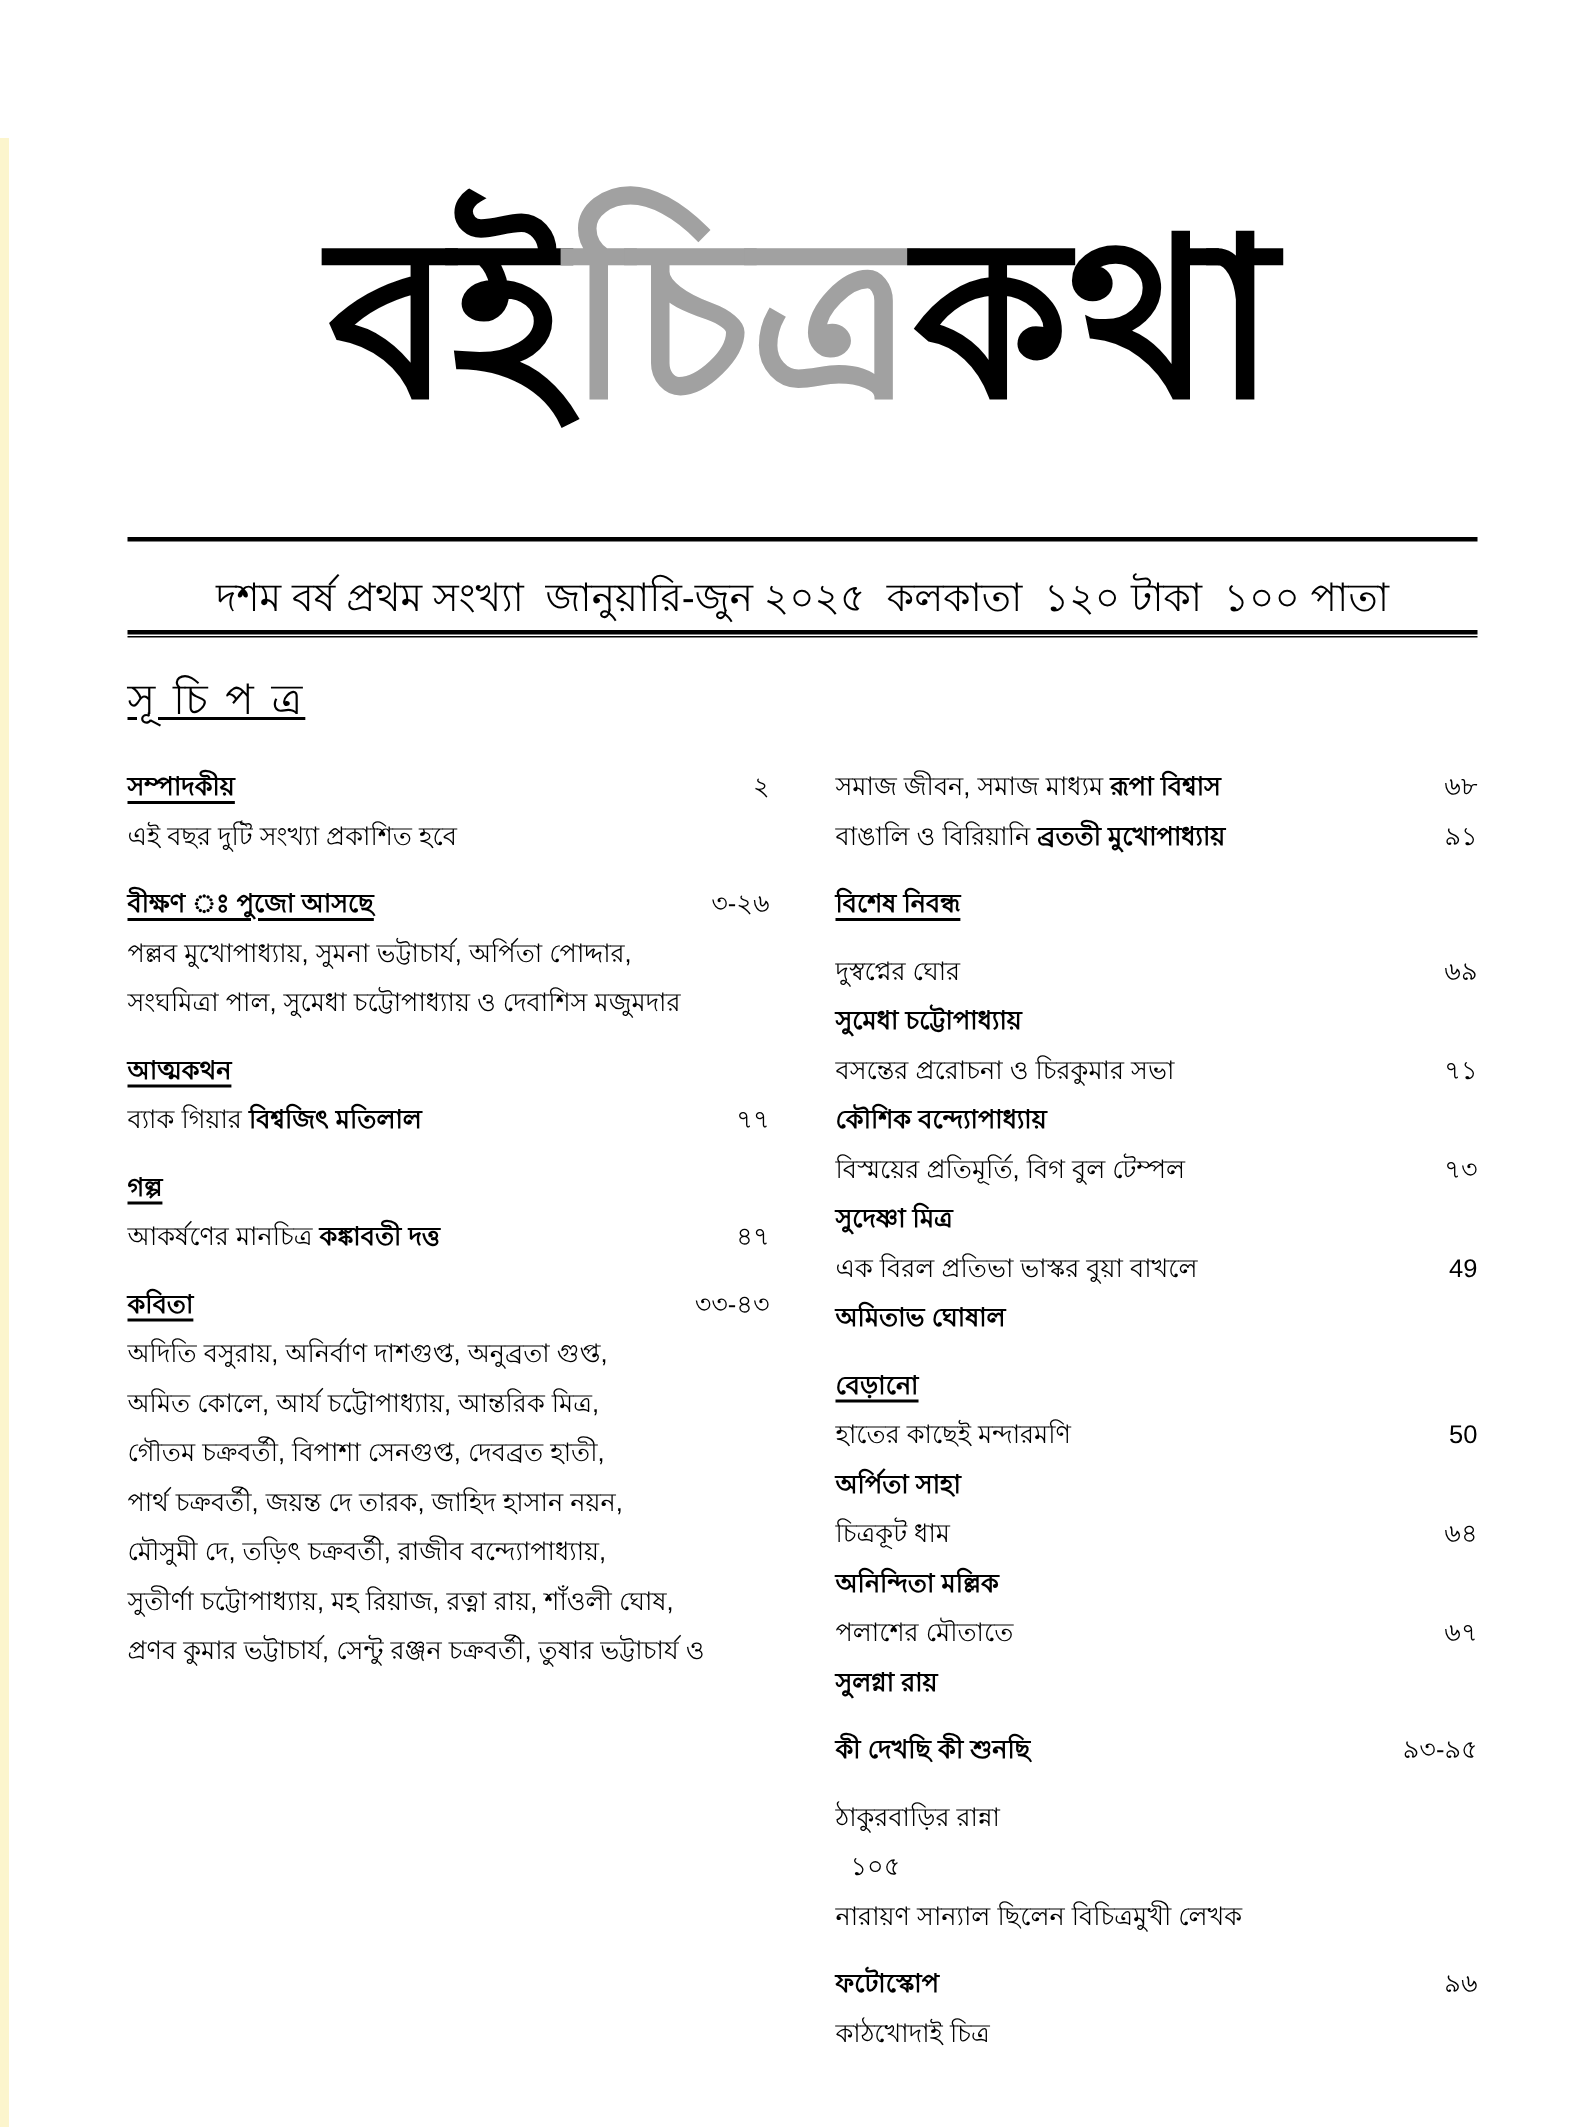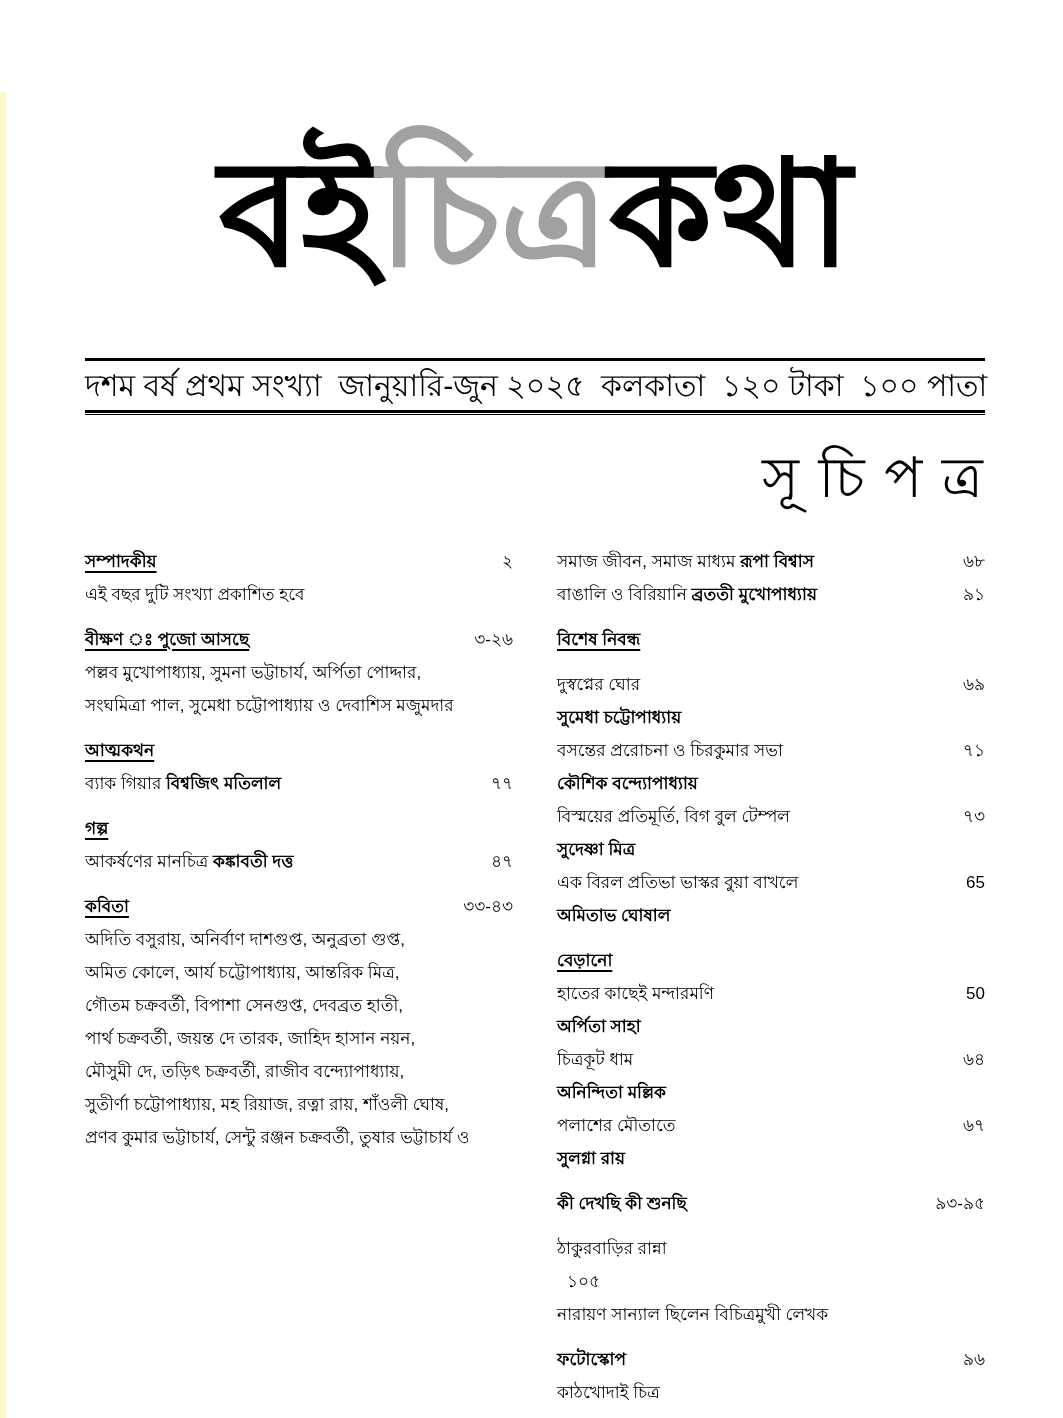--- a/index.html
+++ b/index.html
@@ -17,28 +17,28 @@
   .masthead { margin-top: 92px; height: 242px; display: flex; align-items: center; justify-content: center; }
   .title {
     margin: 0;
     font-family: "DejaVu Serif", "Liberation Serif", serif;
     font-size: 148px; line-height: 1; font-weight: bold; white-space: nowrap;
   }
   .title .mid { color: #a1a1a1; }
 
   .rule-top { border-top: 3px solid #000; margin-top: 24px; }
   .issue-line {
-    text-align: left; font-size: 30px; line-height: 1.2;
-    padding: 7px 0 6px; white-space: pre;
+    text-align: center; font-size: 26px; line-height: 1.2;
+    padding: 22px 0 6px; white-space: pre;
   }
   .rule-double { height: 5px; border-top: 3px solid #000; border-bottom: 1px solid #000; }
 
   .toc-heading {
-    text-align: right; font-size: 56px; font-weight: normal;
-    margin: 20px 0 16px; letter-spacing: 2px;
+    text-align: left; font-size: 28px; font-weight: normal;
+    margin: 20px 0 16px; letter-spacing: 2px; text-decoration: underline;
   }
 
   .columns { display: grid; grid-template-columns: 1fr 1fr; column-gap: 44px; }
   .col { min-width: 0; }
 
   .row { display: flex; align-items: baseline; font-size: 17px; line-height: 33px; }
   .row.gap { margin-top: 12px; }
   .row-main { flex: 1 1 auto; min-width: 0; }
   .row-pages { margin-left: 10px; white-space: nowrap; flex: 0 0 auto; }
 
@@ -47,21 +47,21 @@
   .underline .t-plain { text-decoration: underline; text-decoration-thickness: 2px; text-underline-offset: 4px; }
   .author-row .t-plain { font-weight: bold; }
 </style>
 </head>
 <body>
 
 <div class="page">
   <div class="edge-strip" style="background: rgb(252, 245, 205);"></div>
 
   <header class="masthead">
-    <h1 class="title"><span>বই</span><span class="mid" style="color: rgb(161, 161, 161);">চিত্র</span><span>কথা</span></h1>
+    <h1 class="title"><span>বই</span><span class="mid" style="color: rgb(161, 161, 161); font-family: Liberation Serif, serif;">চিত্র</span><span>কথা</span></h1>
   </header>
 
   <div class="rule-top"></div>
   <div class="issue-line">দশম বর্ষ প্রথম সংখ্যা  জানুয়ারি-জুন ২০২৫  কলকাতা  ১২০ টাকা  ১০০ পাতা</div>
   <div class="rule-double"></div>
 
   <h2 class="toc-heading">সূ চি প ত্র</h2>
 
   <main class="columns">
     <section class="col" id="col-left">
@@ -166,21 +166,21 @@
         <div class="row">
     <span class="row-main"><span class="t-plain">বিস্ময়ের প্রতিমূর্তি, বিগ বুল টেম্পল</span><span class="t-bold"></span></span>
     <span class="row-pages">৭৩</span>
   </div>
         <div class="row author-row">
     <span class="row-main"><span class="t-plain">সুদেষ্ণা মিত্র</span><span class="t-bold"></span></span>
     <span class="row-pages"></span>
   </div>
         <div class="row">
     <span class="row-main"><span class="t-plain">এক বিরল প্রতিভা ভাস্কর বুয়া বাখলে</span><span class="t-bold"></span></span>
-    <span class="row-pages">65</span>
+    <span class="row-pages">49</span>
   </div>
         <div class="row author-row">
     <span class="row-main"><span class="t-plain">অমিতাভ ঘোষাল</span><span class="t-bold"></span></span>
     <span class="row-pages"></span>
   </div>
         <div class="row gap heading underline">
     <span class="row-main"><span class="t-plain">বেড়ানো</span><span class="t-bold"></span></span>
     <span class="row-pages"></span>
   </div>
         <div class="row">

